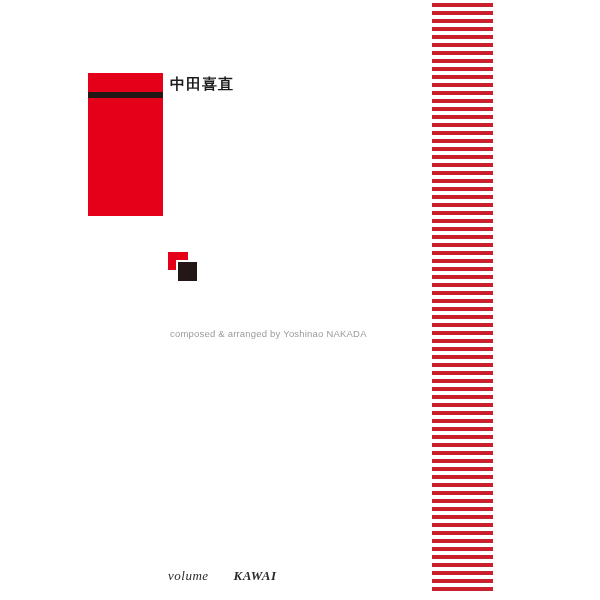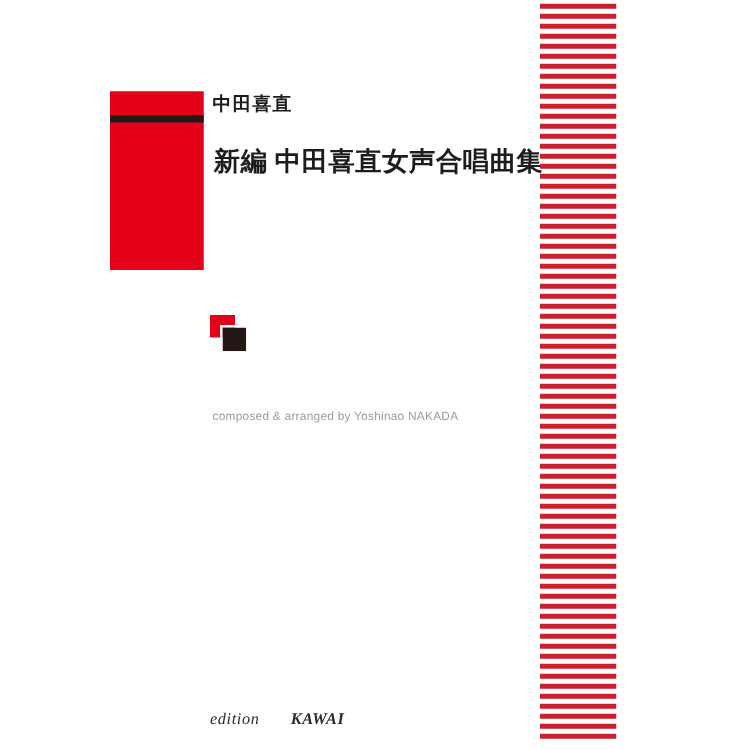--- a/index.html
+++ b/index.html
@@ -87,30 +87,29 @@
 <body>
 
 <div class="cover">
 
   <div class="red-block">
     <div class="black-band"></div>
   </div>
 
   <div class="author">中田喜直</div>
 
-  <div class="title">新編 中田喜直女声合唱曲集</div>
 
   <div class="mark-red-square"></div>
   <div class="mark-black-square"></div>
 
 
   <div class="en-line2">composed &amp; arranged by Yoshinao NAKADA</div>
 
   <div class="logo">
-    <span class="script">edition</span>
+    <span class="script">volume</span>
     <span class="caps">KAWAI</span>
   </div>
 
   <div class="stripe-column">
       <div class="stripe"></div>
       <div class="stripe"></div>
       <div class="stripe"></div>
       <div class="stripe"></div>
       <div class="stripe"></div>
       <div class="stripe"></div>

